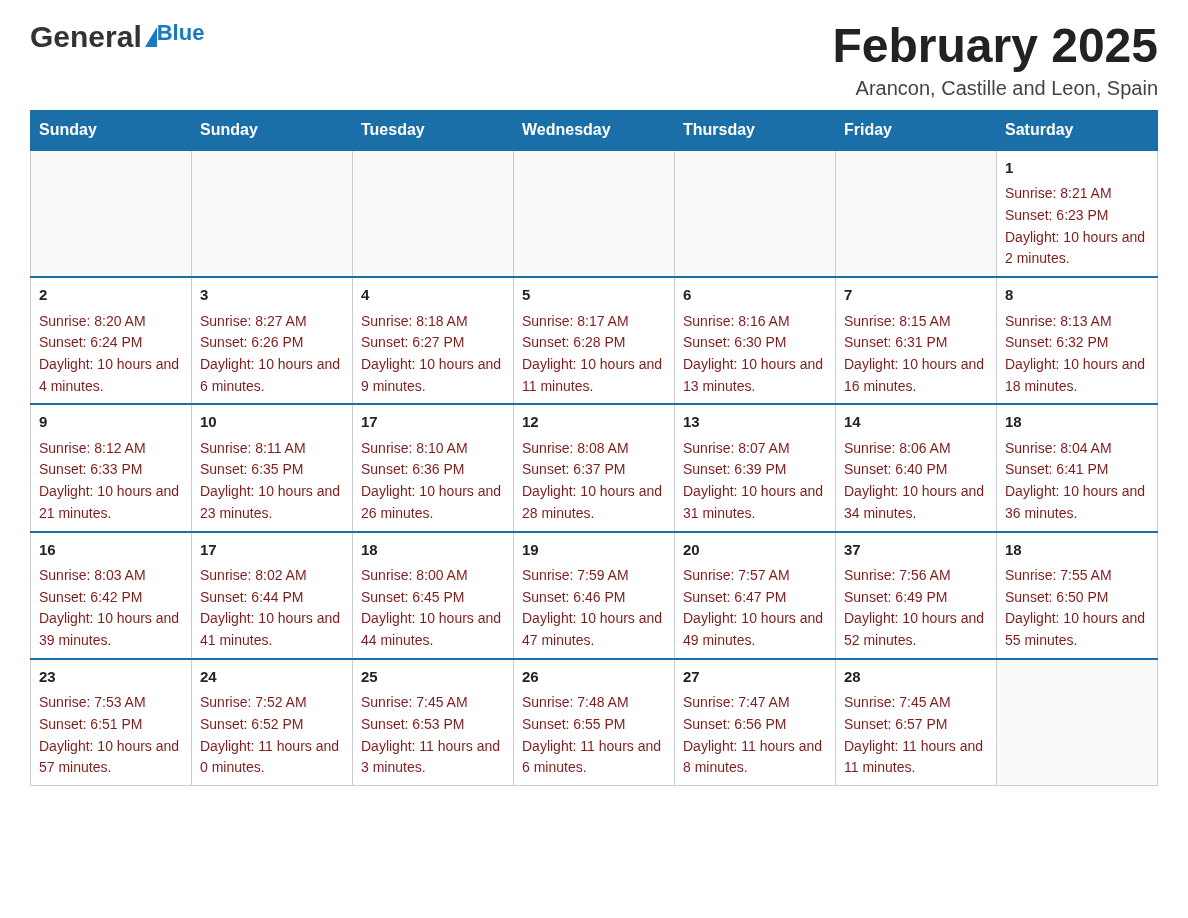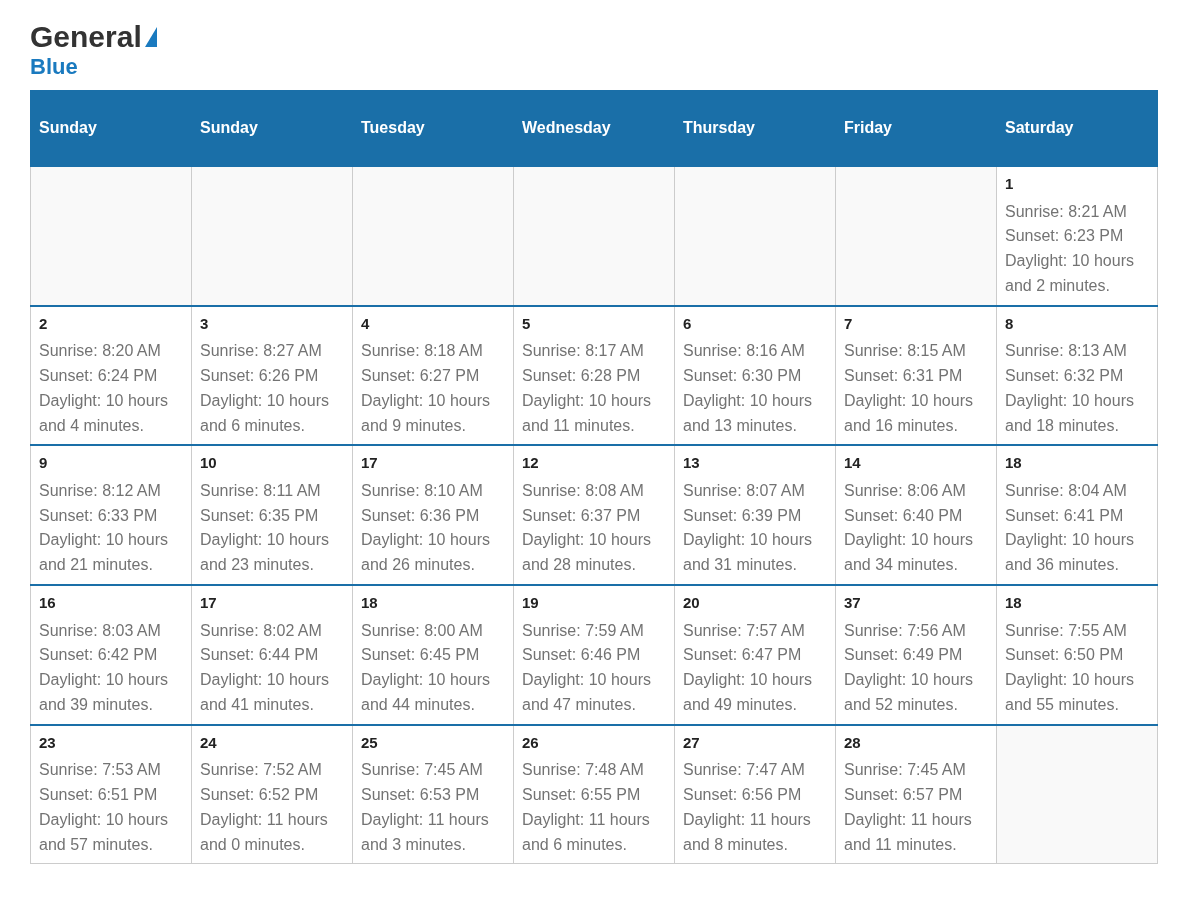--- a/index.html
+++ b/index.html
@@ -11,21 +11,21 @@
       min-height: 918px;
     }
     .header {
       display: flex;
       justify-content: space-between;
       align-items: flex-start;
       margin-bottom: 10px;
     }
     .logo {
       display: flex;
-      flex-direction: column;
+      flex-direction: row;
       align-items: flex-start;
     }
     .title-block {
       text-align: right;
     }
     .month-title {
       font-size: 48px;
       font-weight: bold;
       color: #222;
       line-height: 1.1;
@@ -36,21 +36,21 @@
       margin-top: 4px;
     }
     .calendar {
       width: 100%;
       border-collapse: collapse;
       margin-top: 10px;
     }
     .calendar thead th {
       background-color: #1a6fa8;
       color: #fff;
-      padding: 28px 8px;
+      padding: 10px 8px;
       font-size: 16px;
       font-weight: bold;
       text-align: left;
       border: 1px solid #1a6fa8;
     }
     .calendar tbody td {
       border: 1px solid #ccc;
       vertical-align: top;
       padding: 6px 8px;
       width: 14.28%;
@@ -63,22 +63,22 @@
       border-top: 2px solid #1a6fa8;
     }
     .day-number {
       font-size: 15px;
       font-weight: bold;
       color: #222;
       margin-bottom: 4px;
       display: block;
     }
     .day-info {
-      font-size: 16px;
-      color: #737373;
+      font-size: 14px;
+      color: #7f1d1d;
       line-height: 1.55;
     }
     .empty-cell {
       background: #f9f9f9;
     }
     .logo-row {
       display: flex;
       flex-direction: row;
       align-items: center;
     }
@@ -105,20 +105,24 @@
 </head>
 <body>
 
 <div class="header">
   <div class="logo">
     <div class="logo-row">
       <span class="logo-word-general">General</span>
       <span class="logo-arrow"></span>
     </div>
     <span class="logo-word-blue">Blue</span>
+  </div>
+  <div class="title-block">
+    <div class="month-title">February 2025</div>
+    <div class="location">Arancon, Castille and Leon, Spain</div>
   </div>
 </div>
 
 <table class="calendar">
   <thead>
     <tr>
     <th>Sunday</th>
         <th>Sunday</th>
         <th>Tuesday</th>
         <th>Wednesday</th>

